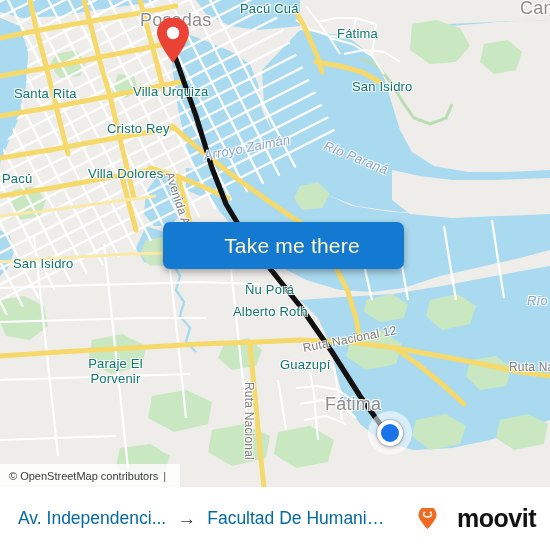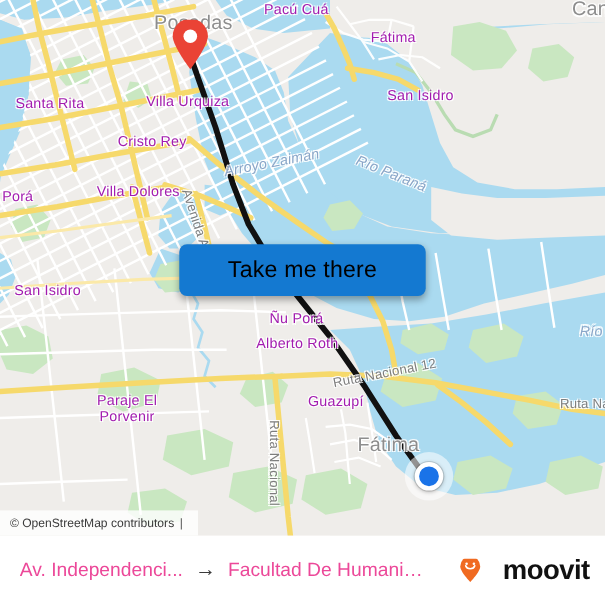--- a/index.html
+++ b/index.html
@@ -14,21 +14,21 @@
   #map{
     position:absolute;left:0;top:0;width:550px;height:487px;
     background:#efedea;
     overflow:hidden;
   }
 
   svg.layer{position:absolute;left:0;top:0;width:550px;height:487px;}
 
   .lbl{
     position:absolute;
-    color:#a21caf;
+    color:#0f766e;
     font-size:13px;
     white-space:nowrap;
     letter-spacing:.2px;
     text-shadow:
       -1px -1px 0 rgba(255,255,255,.9), 1px -1px 0 rgba(255,255,255,.9),
       -1px  1px 0 rgba(255,255,255,.9), 1px  1px 0 rgba(255,255,255,.9);
   }
   .lbl.city{font-size:18px;color:#8d8d8d;}
   .lbl.water-lbl{color:#8aa6c8;font-style:italic;font-size:13px;}
   .lbl.road-lbl{color:#7e7e7e;font-size:12px;}
@@ -46,22 +46,23 @@
     position:absolute;width:44px;height:44px;border-radius:50%;
     background:rgba(255,255,255,.55);
   }
 
   
   #cta{
     position:absolute;left:163px;top:222px;width:224px;height:47px;
     background:#1479d1;border-radius:7px;
     box-shadow:0 3px 7px rgba(0,0,0,.33);
     display:flex;align-items:center;justify-content:center;
-    color:#000000;font-size:21px;letter-spacing:.2px;
+    color:#fef9c3;font-size:21px;letter-spacing:.2px;
     cursor:pointer;
+    padding-left:17px;
   }
 
   
   #attrib{
     position:absolute;left:0;top:464px;height:23px;
     background:rgba(255,255,255,.80);
     display:flex;align-items:center;
     padding:0 9px;
     font-size:11px;color:#3b3b3b;
     white-space:nowrap;
@@ -69,21 +70,21 @@
   #attrib .sep{margin:0 5px;color:#555;}
 
   
   #footer{
     position:absolute;left:0;top:487px;width:550px;height:63px;
     background:#ffffff;
     display:flex;align-items:center;
     box-sizing:border-box;padding:0 14px 0 18px;
   }
   #footer .from,#footer .to{
-    font-size:17.5px;color:#ec4899;
+    font-size:17.5px;color:#0369a1;
     overflow:hidden;text-overflow:ellipsis;white-space:nowrap;text-align:center;
   }
   #footer .from{max-width:150px;flex:0 0 auto;}
   #footer .to{max-width:185px;flex:0 0 auto;}
   #footer .arrow{
     margin:0 11px;font-size:19px;color:#3b3b3b;flex:0 0 auto;line-height:1;
   }
   #brand{margin-left:auto;display:flex;align-items:center;gap:20px;}
   #brand .mark{width:19px;height:21px;flex:0 0 auto;}
   #brand .word{
@@ -311,21 +312,21 @@
       <div class="lbl city" style="left:140px;top:10px;">Posadas</div>
       <div class="lbl city" style="left:325px;top:394px;">Fátima</div>
 
       <div class="lbl" style="left:240px;top:1px;">Pacú Cuá</div>
       <div class="lbl" style="left:337px;top:26px;">Fátima</div>
       <div class="lbl" style="left:14px;top:86px;">Santa Rita</div>
       <div class="lbl" style="left:133px;top:84px;">Villa Urquiza</div>
       <div class="lbl" style="left:352px;top:79px;">San Isidro</div>
       <div class="lbl" style="left:107px;top:121px;">Cristo Rey</div>
       <div class="lbl" style="left:88px;top:166px;">Villa Dolores</div>
-      <div class="lbl" style="left:2px;top:171px;">Porá</div>
+      <div class="lbl" style="left:2px;top:171px;">Pacú</div>
       <div class="lbl" style="left:13px;top:256px;">San Isidro</div>
       <div class="lbl" style="left:245px;top:282px;">Ñu Porá</div>
       <div class="lbl" style="left:233px;top:304px;">Alberto Roth</div>
       <div class="lbl" style="left:280px;top:357px;">Guazupí</div>
       <div class="lbl city" style="left:520px;top:-2px;">Can</div>
 
       <div class="lbl two" style="left:68px;top:356px;">Paraje El Porvenir</div>
 
       <div class="lbl water-lbl" style="left:203px;top:140px;transform:rotate(-11deg);">Arroyo Zaimán</div>
       <div class="lbl water-lbl" style="left:322px;top:150px;transform:rotate(22deg);">Río Paraná</div>

